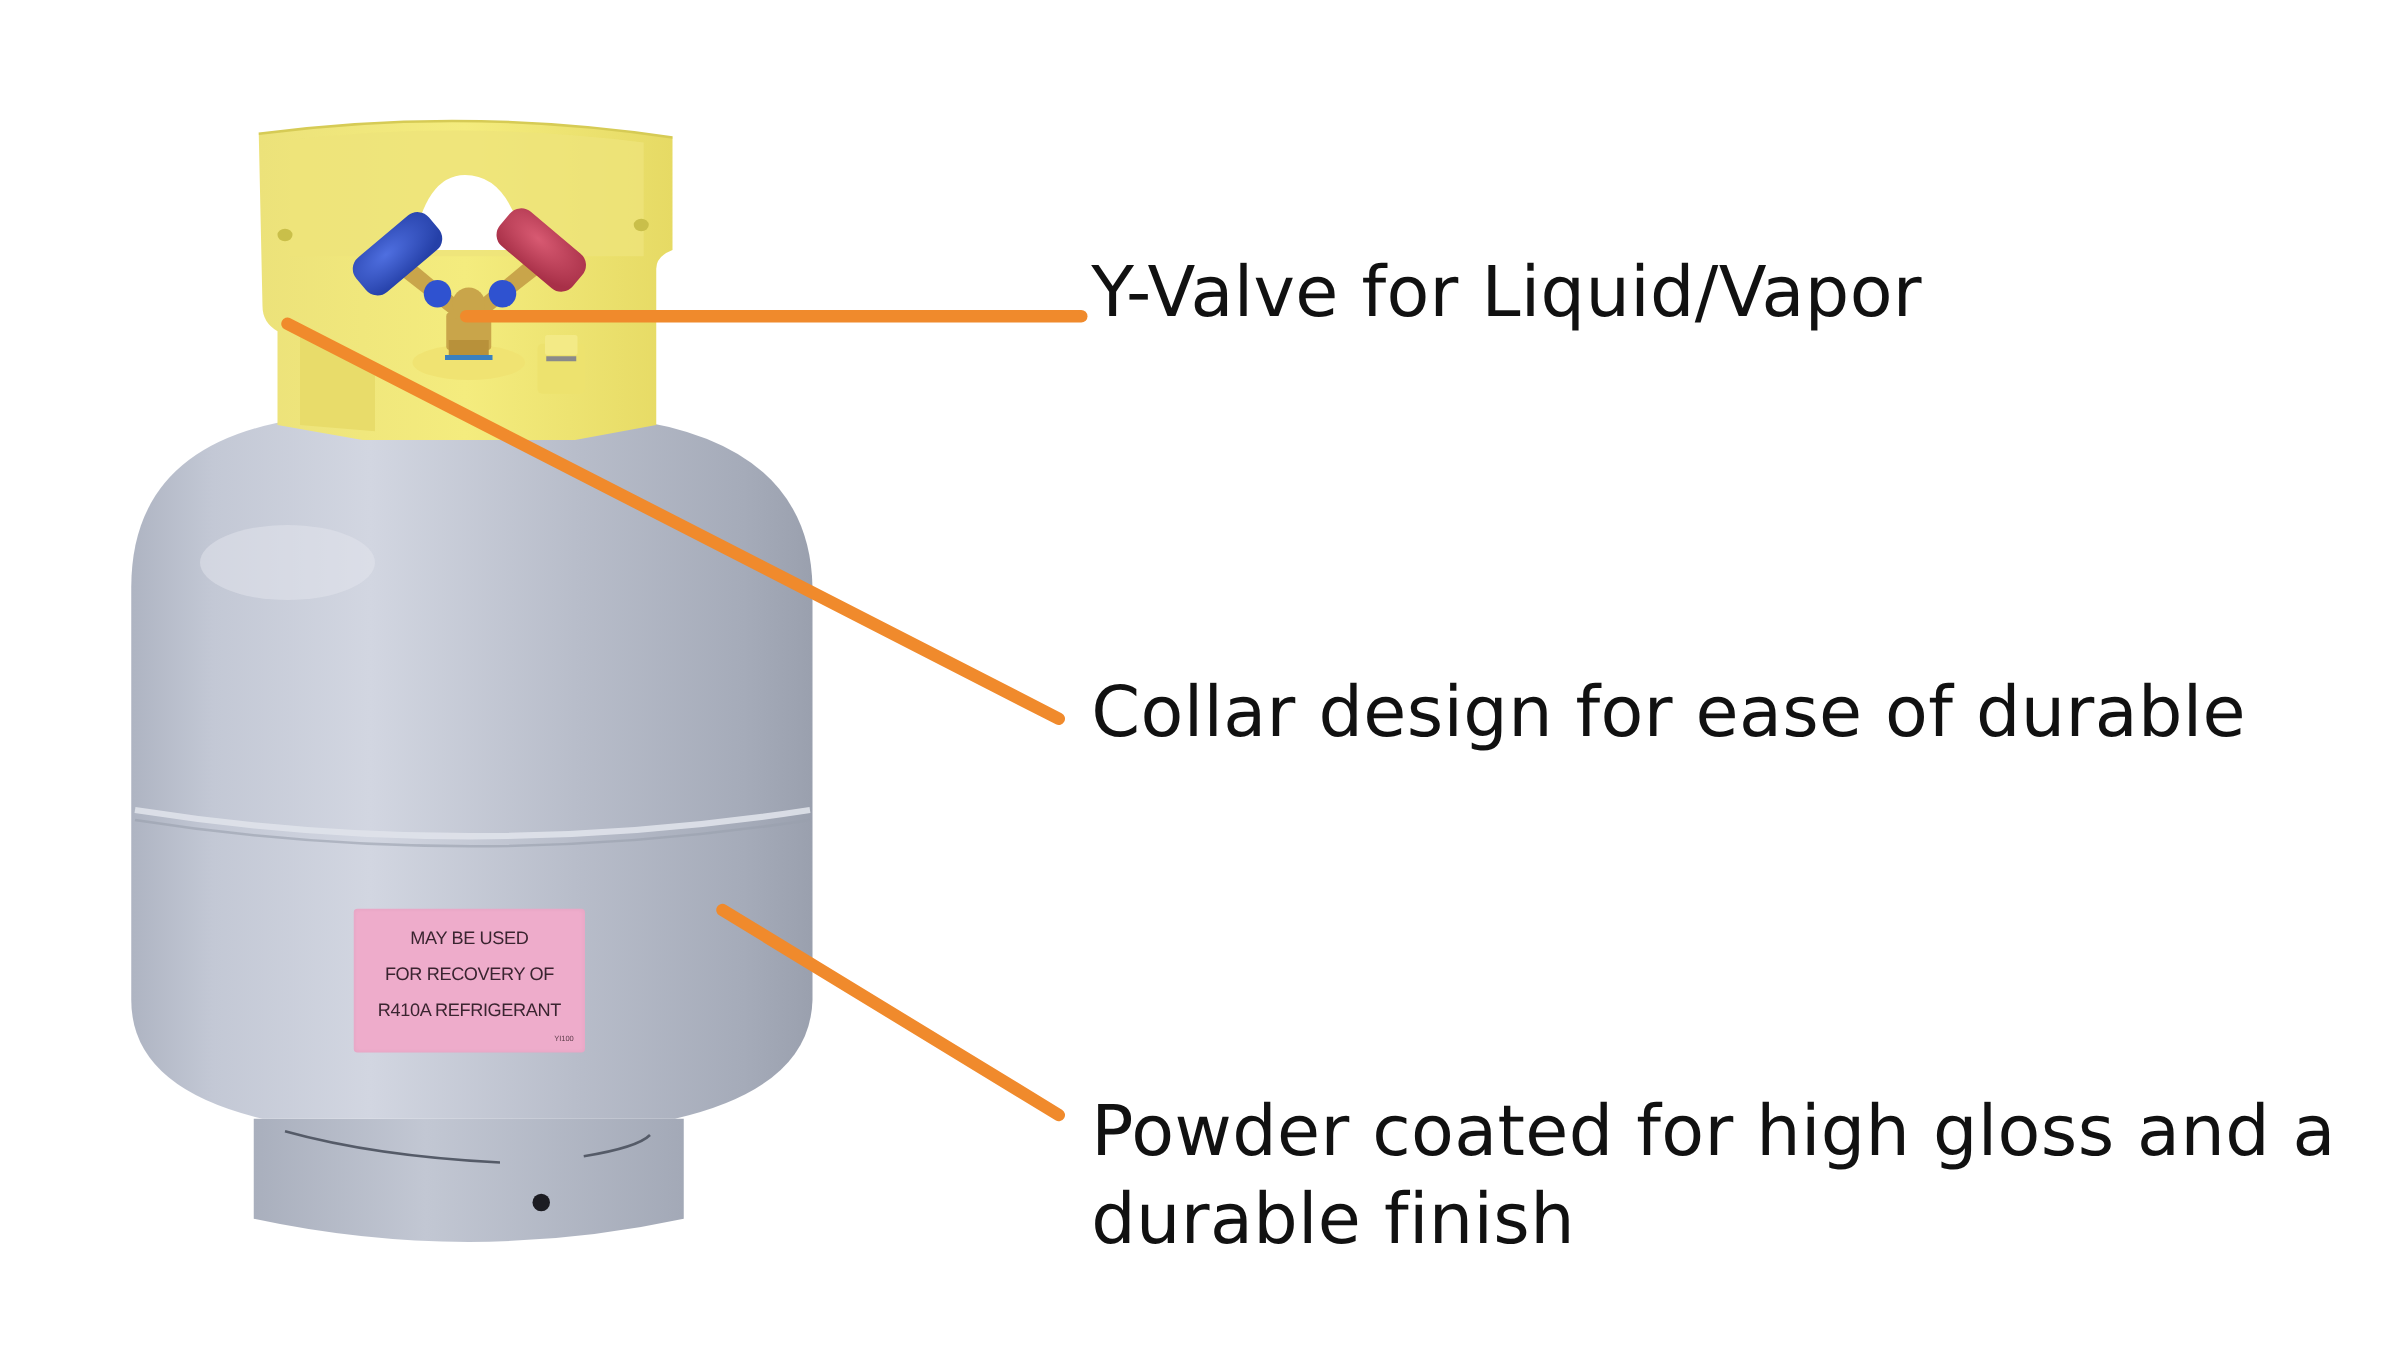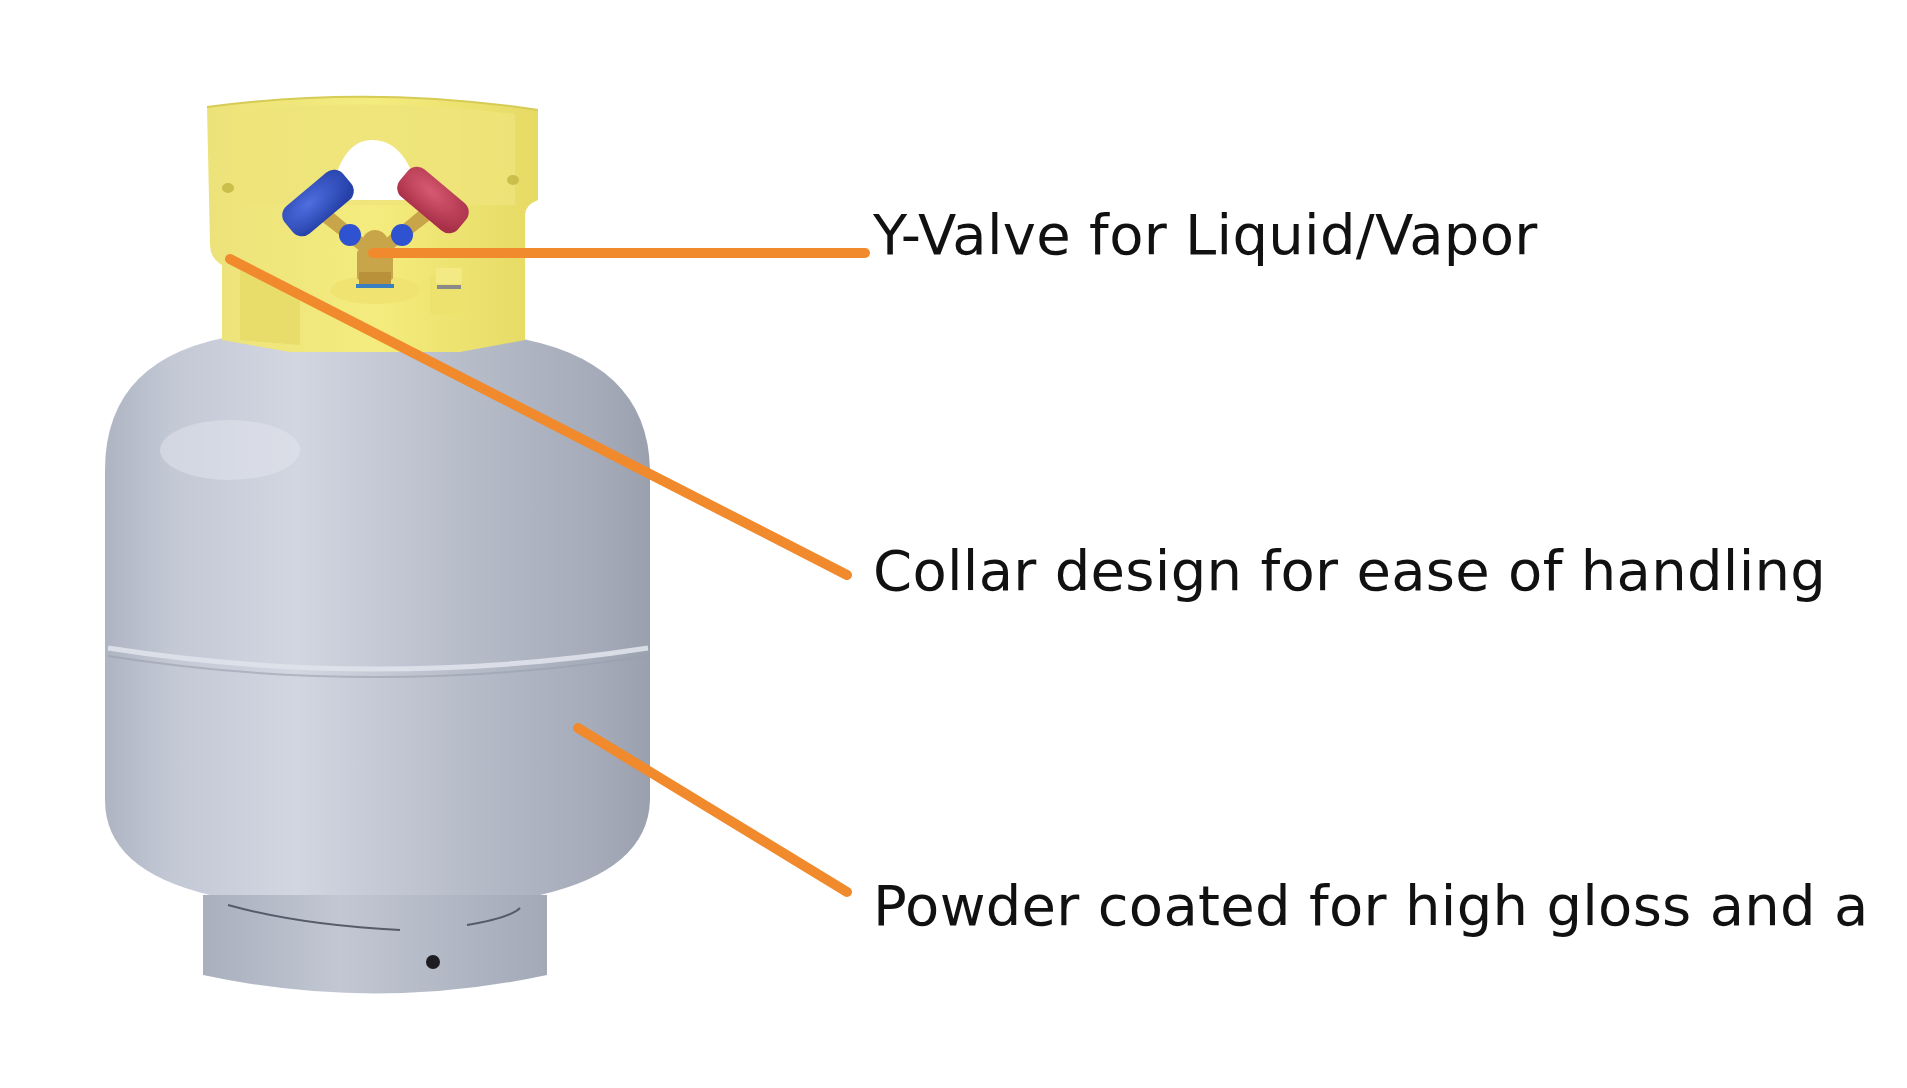--- a/index.html
+++ b/index.html
@@ -119,18 +119,25 @@
 
     <path d="M207 107 Q372 85 538 110" stroke="#d6cb55" stroke-width="2" fill="none"></path>
 
     <g stroke="#f08a2c" stroke-width="10" stroke-linecap="round" fill="none">
       <line x1="373" y1="253" x2="865" y2="253"></line>
       <line x1="230" y1="259" x2="847" y2="575"></line>
       <line x1="578" y1="728" x2="847" y2="892"></line>
     </g>
   </svg>
 
+  <div class="sticker">
+    <div class="ln">MAY BE USED</div>
+    <div class="ln">FOR RECOVERY OF</div>
+    <div class="ln">R410A REFRIGERANT</div>
+    <div class="code">YI100</div>
+  </div>
 
   <div class="callout" style="top:200px;">Y-Valve for Liquid/Vapor</div>
-  <div class="callout" style="top:536px;">Collar design for ease of handling</div>
+  <div class="callout" style="top:536px;">Collar design for ease of durable</div>
   <div class="callout" style="top:871px;">Powder coated for high gloss and a</div>
+  <div class="callout" style="top:941px;">durable finish</div>
 
 </div>
 
 </body></html>

